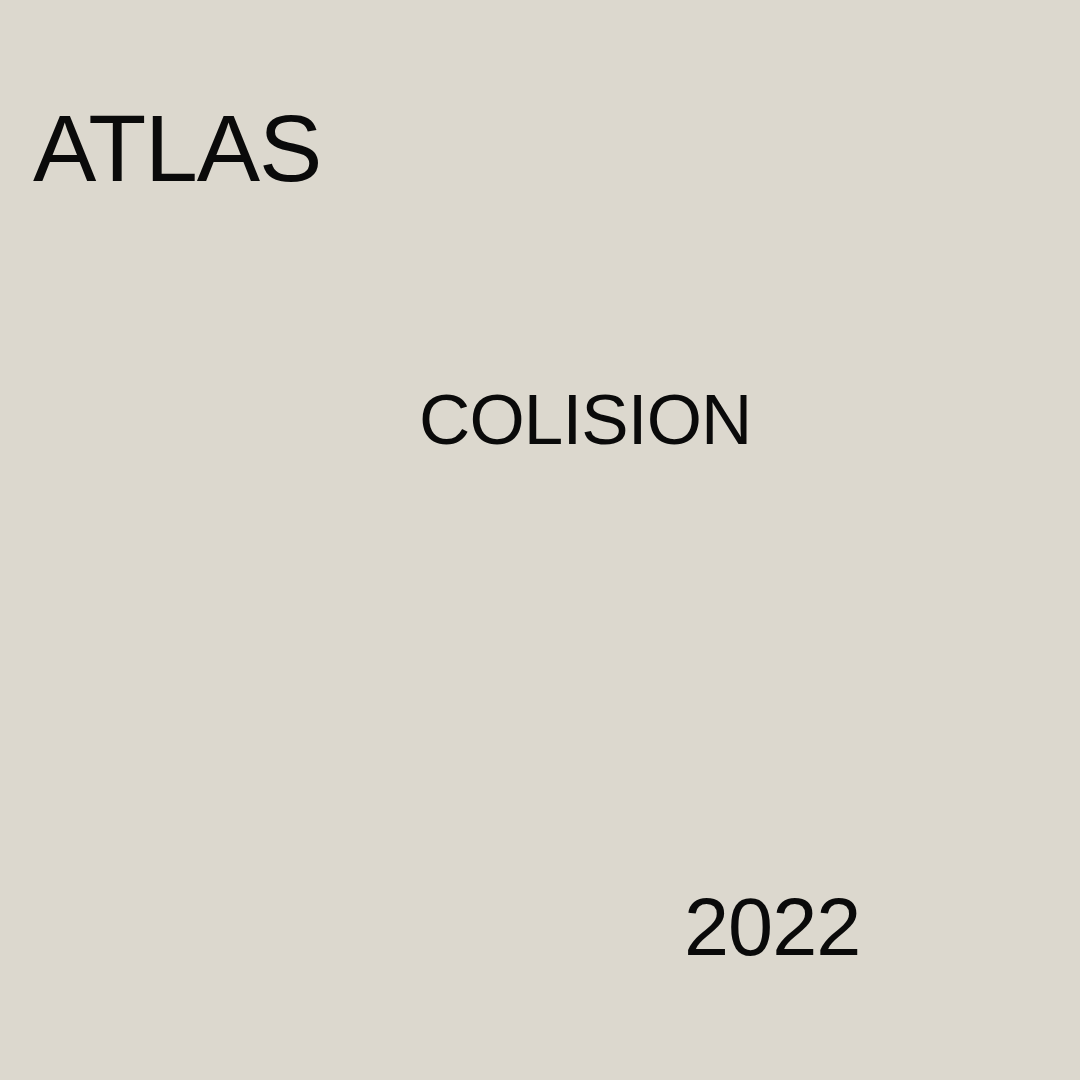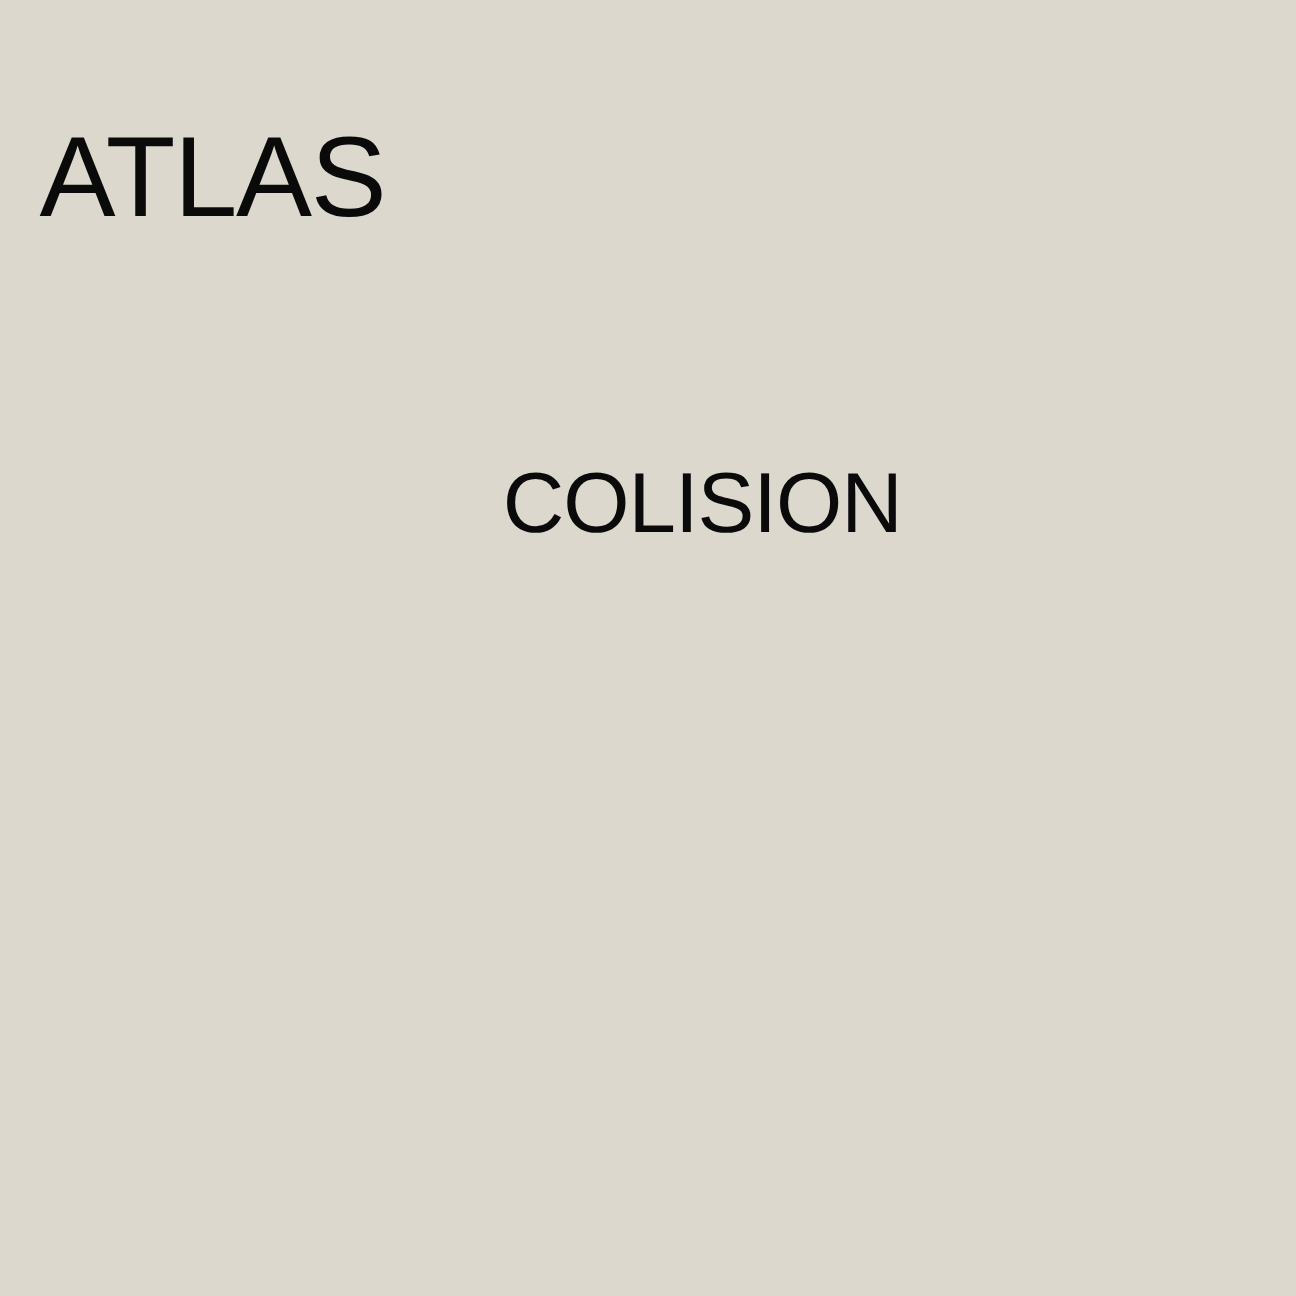--- a/index.html
+++ b/index.html
@@ -78,14 +78,15 @@
 
 <div id="poster" style="background: rgb(220, 216, 206);">
 
   <span class="line" id="line-atlas" style="color: rgb(10, 10, 10);">ATLAS</span>
 
   <span class="line" id="line-colision" style="color: rgb(10, 10, 10);">COLISION</span>
 
 
 
 
+  <span class="line" id="line-year" style="color: rgb(10, 10, 10);">2022</span>
 
 </div>
 
 </body></html>

